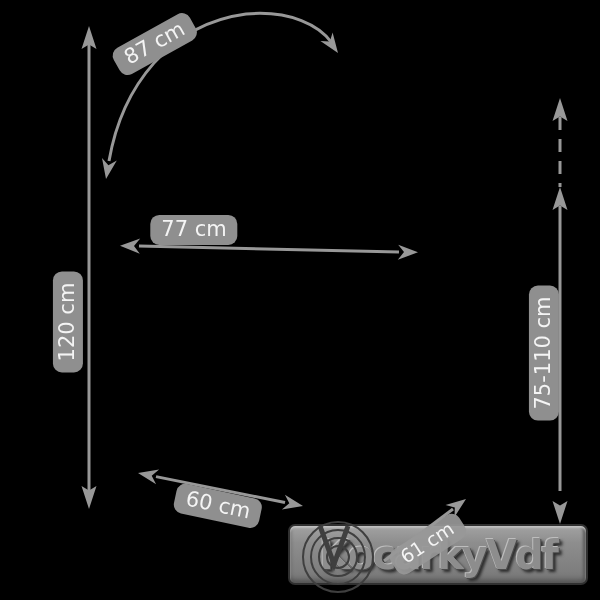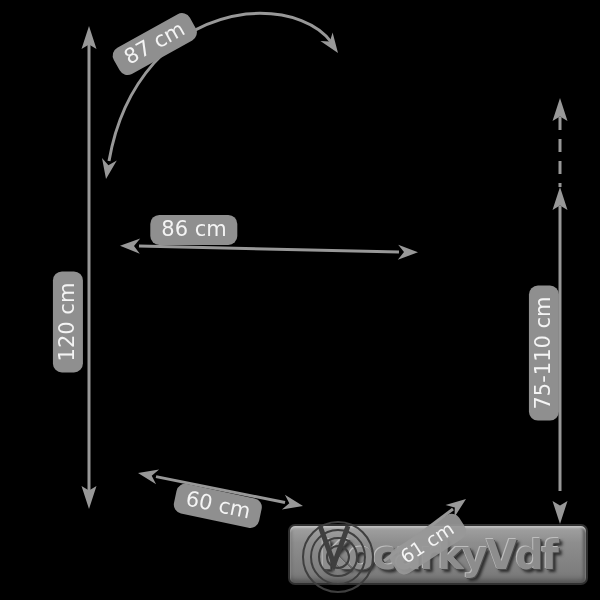--- a/index.html
+++ b/index.html
@@ -111,21 +111,21 @@
     <g>
       <line class="arrow-line" x1="384" y1="561" x2="453" y2="509"></line>
       <polygon class="arrow-head" points="466,499 454.5,517 454.8,507.4 445.5,505"></polygon>
     </g>
   </svg>
 
   <div class="dim-label lbl-fold-arc">87 cm</div>
 
   <div class="dim-label lbl-height">120 cm</div>
 
-  <div class="dim-label lbl-length">86 cm</div>
+  <div class="dim-label lbl-length">77 cm</div>
 
   <div class="dim-label lbl-handle">75-110 cm</div>
 
   <div class="dim-label lbl-width">60 cm</div>
 
   <div class="dim-label lbl-fold-width">61 cm</div>
 
 </div>
 
 </body></html>

